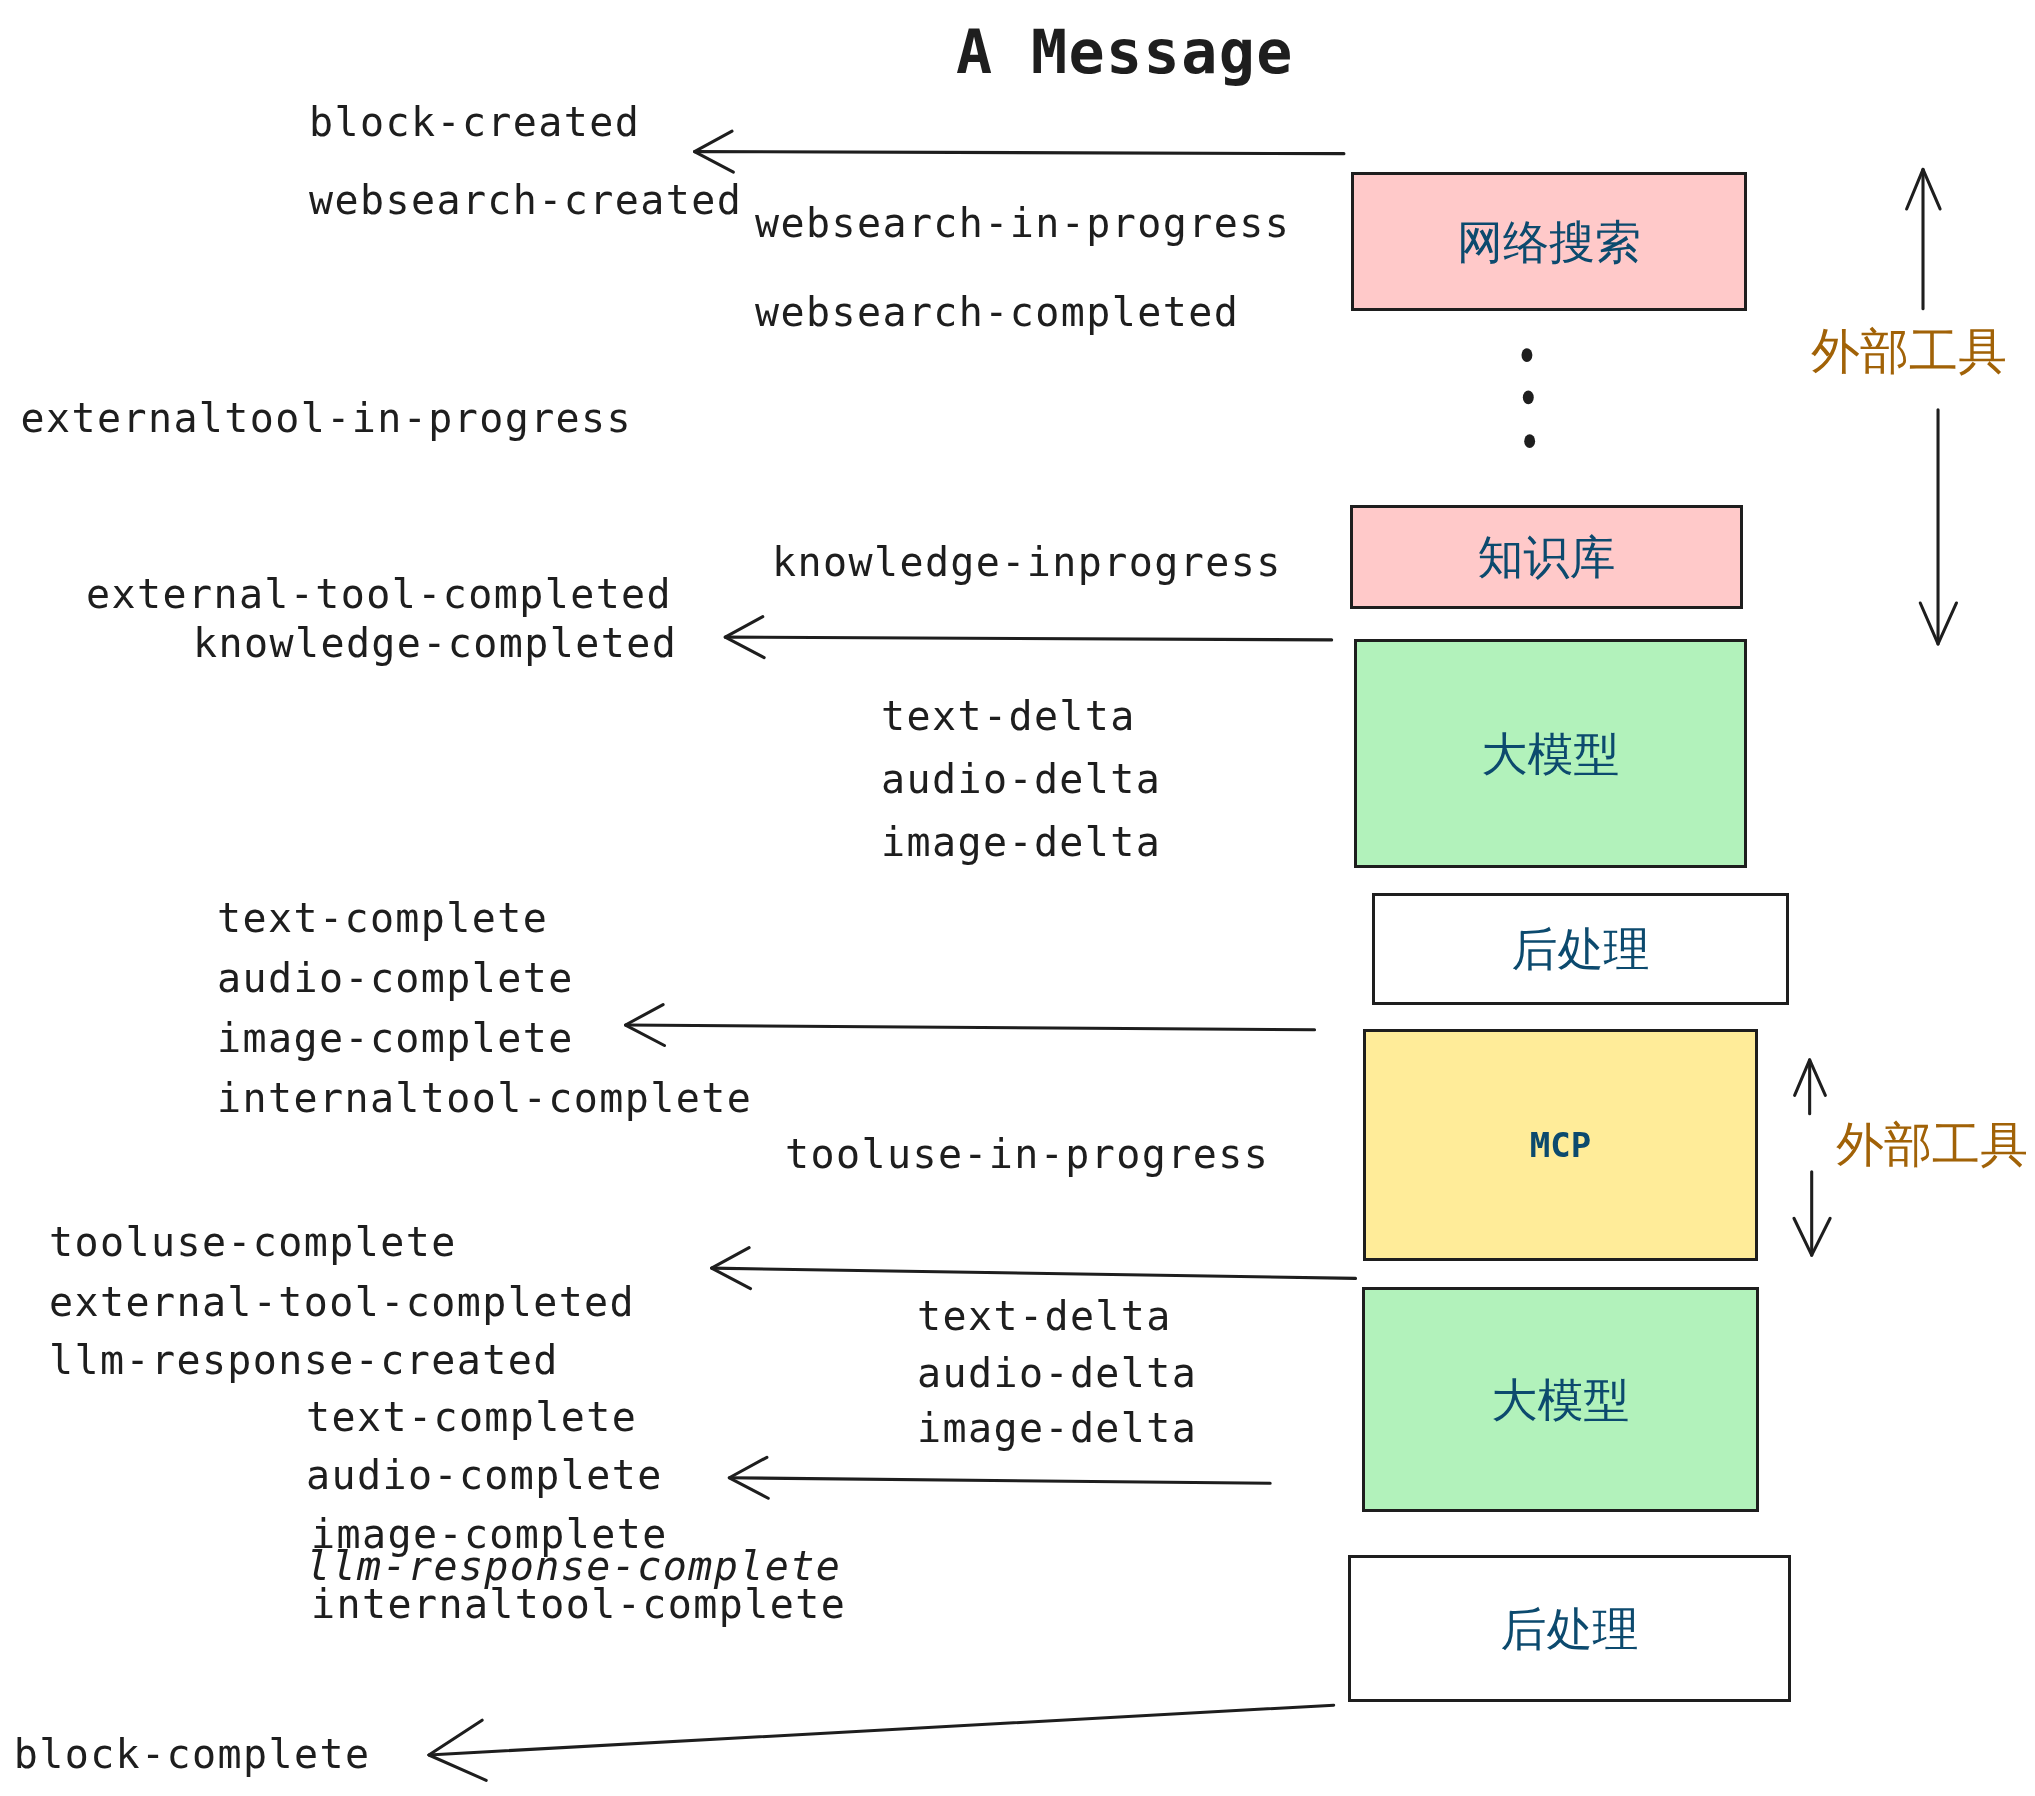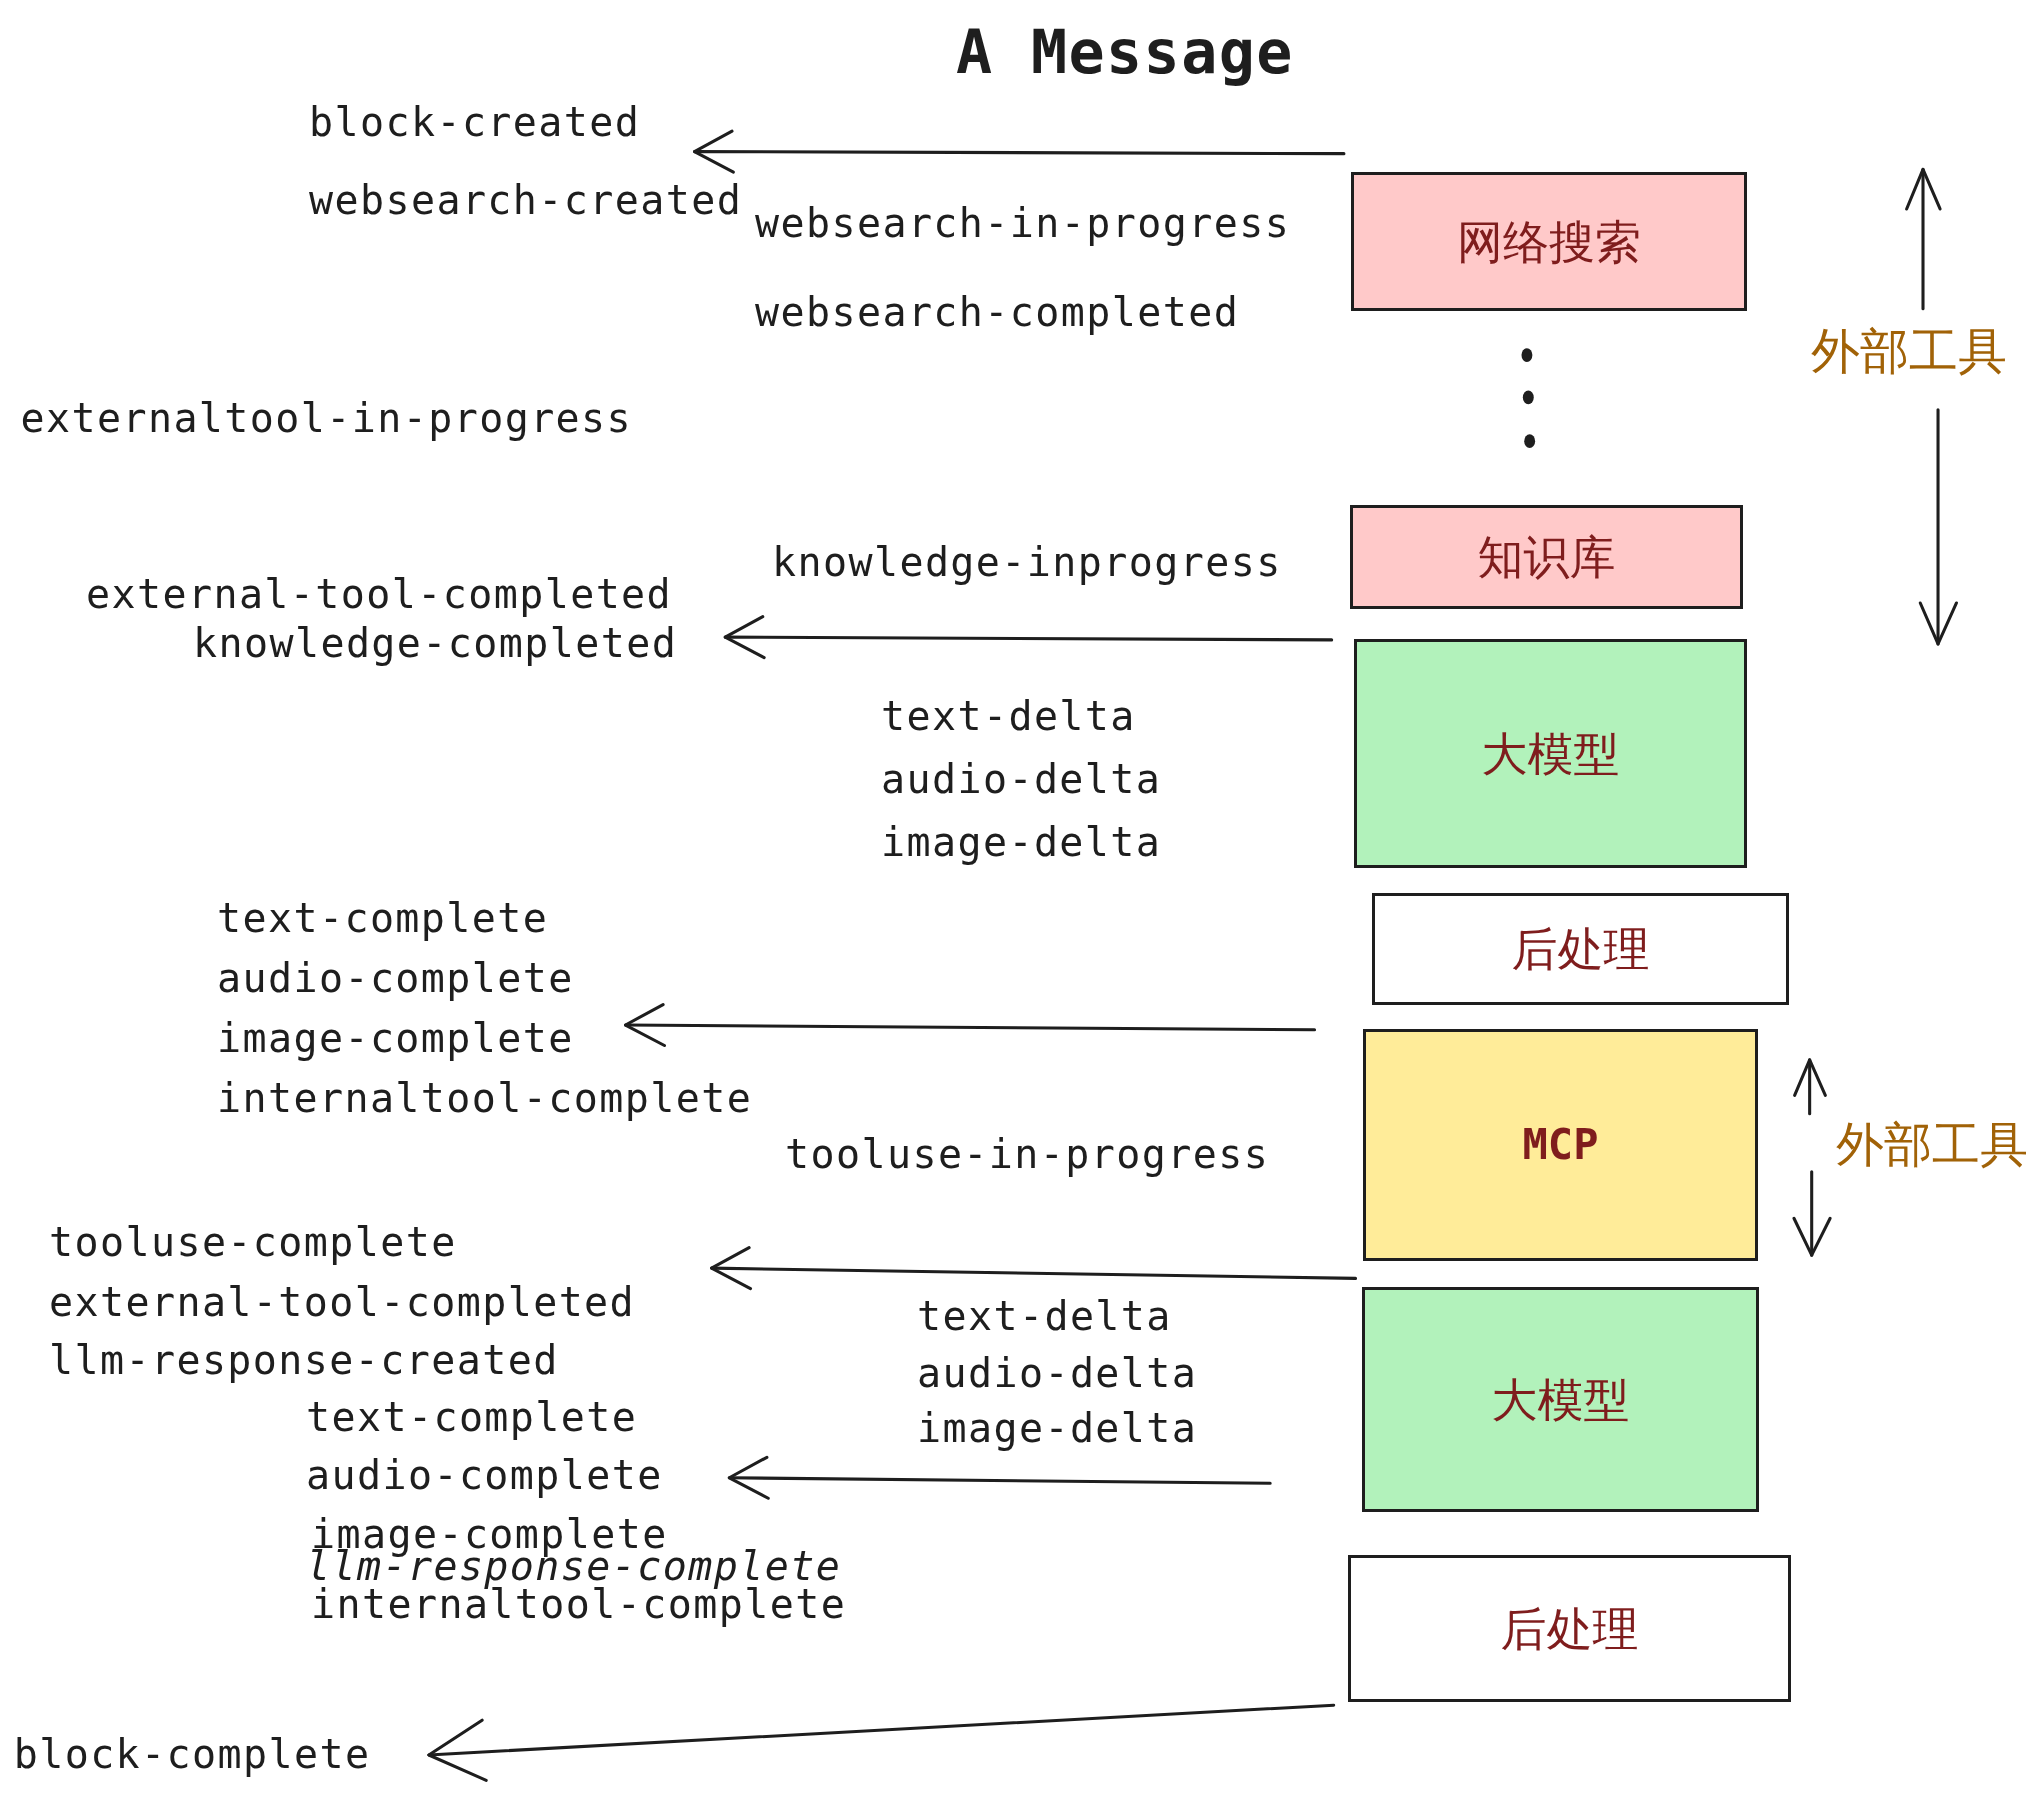--- a/index.html
+++ b/index.html
@@ -34,26 +34,26 @@
     display:flex;
     align-items:center;
     justify-content:center;
     box-sizing:border-box;
   }
   .box .lbl{
     font-family:"DejaVu Sans", "Liberation Sans", sans-serif;
     font-size:46px;
     line-height:1;
     white-space:nowrap;
-    color:#7f1d1d;
+    color:#0c4a6e;
   }
   .box .lbl.mono{
     font-family:"DejaVu Sans Mono", monospace;
     font-weight:700;
-    font-size:42px;
+    font-size:34px;
   }
   .pink{background:#ffc9c9;}
   .green{background:#b2f2bb;}
   .yellow{background:#ffec99;}
   .white{background:#ffffff;}
   .side-label{
     position:absolute;
     font-family:Liberation Mono, monospace;
     font-size:49px;
     line-height:1;

